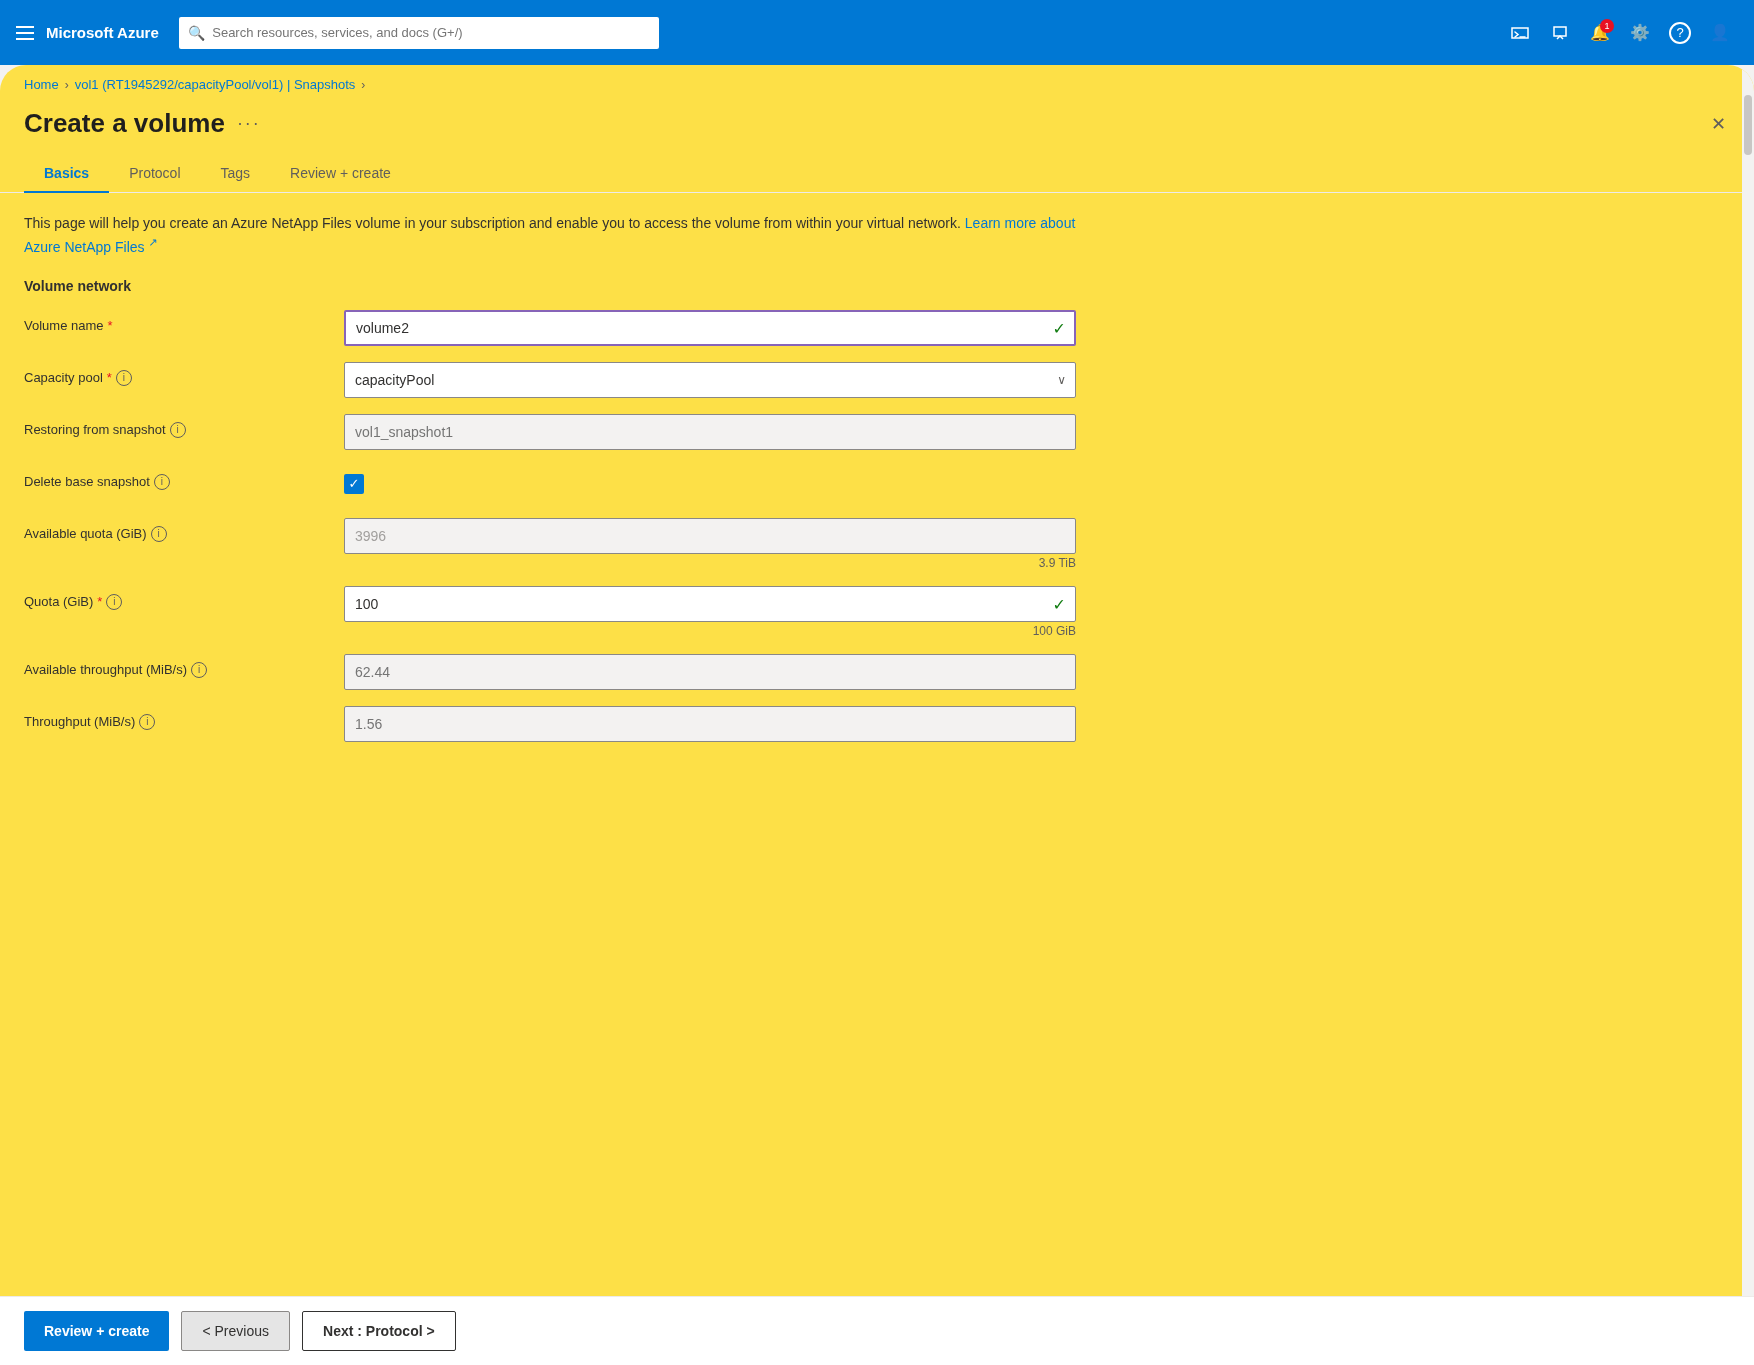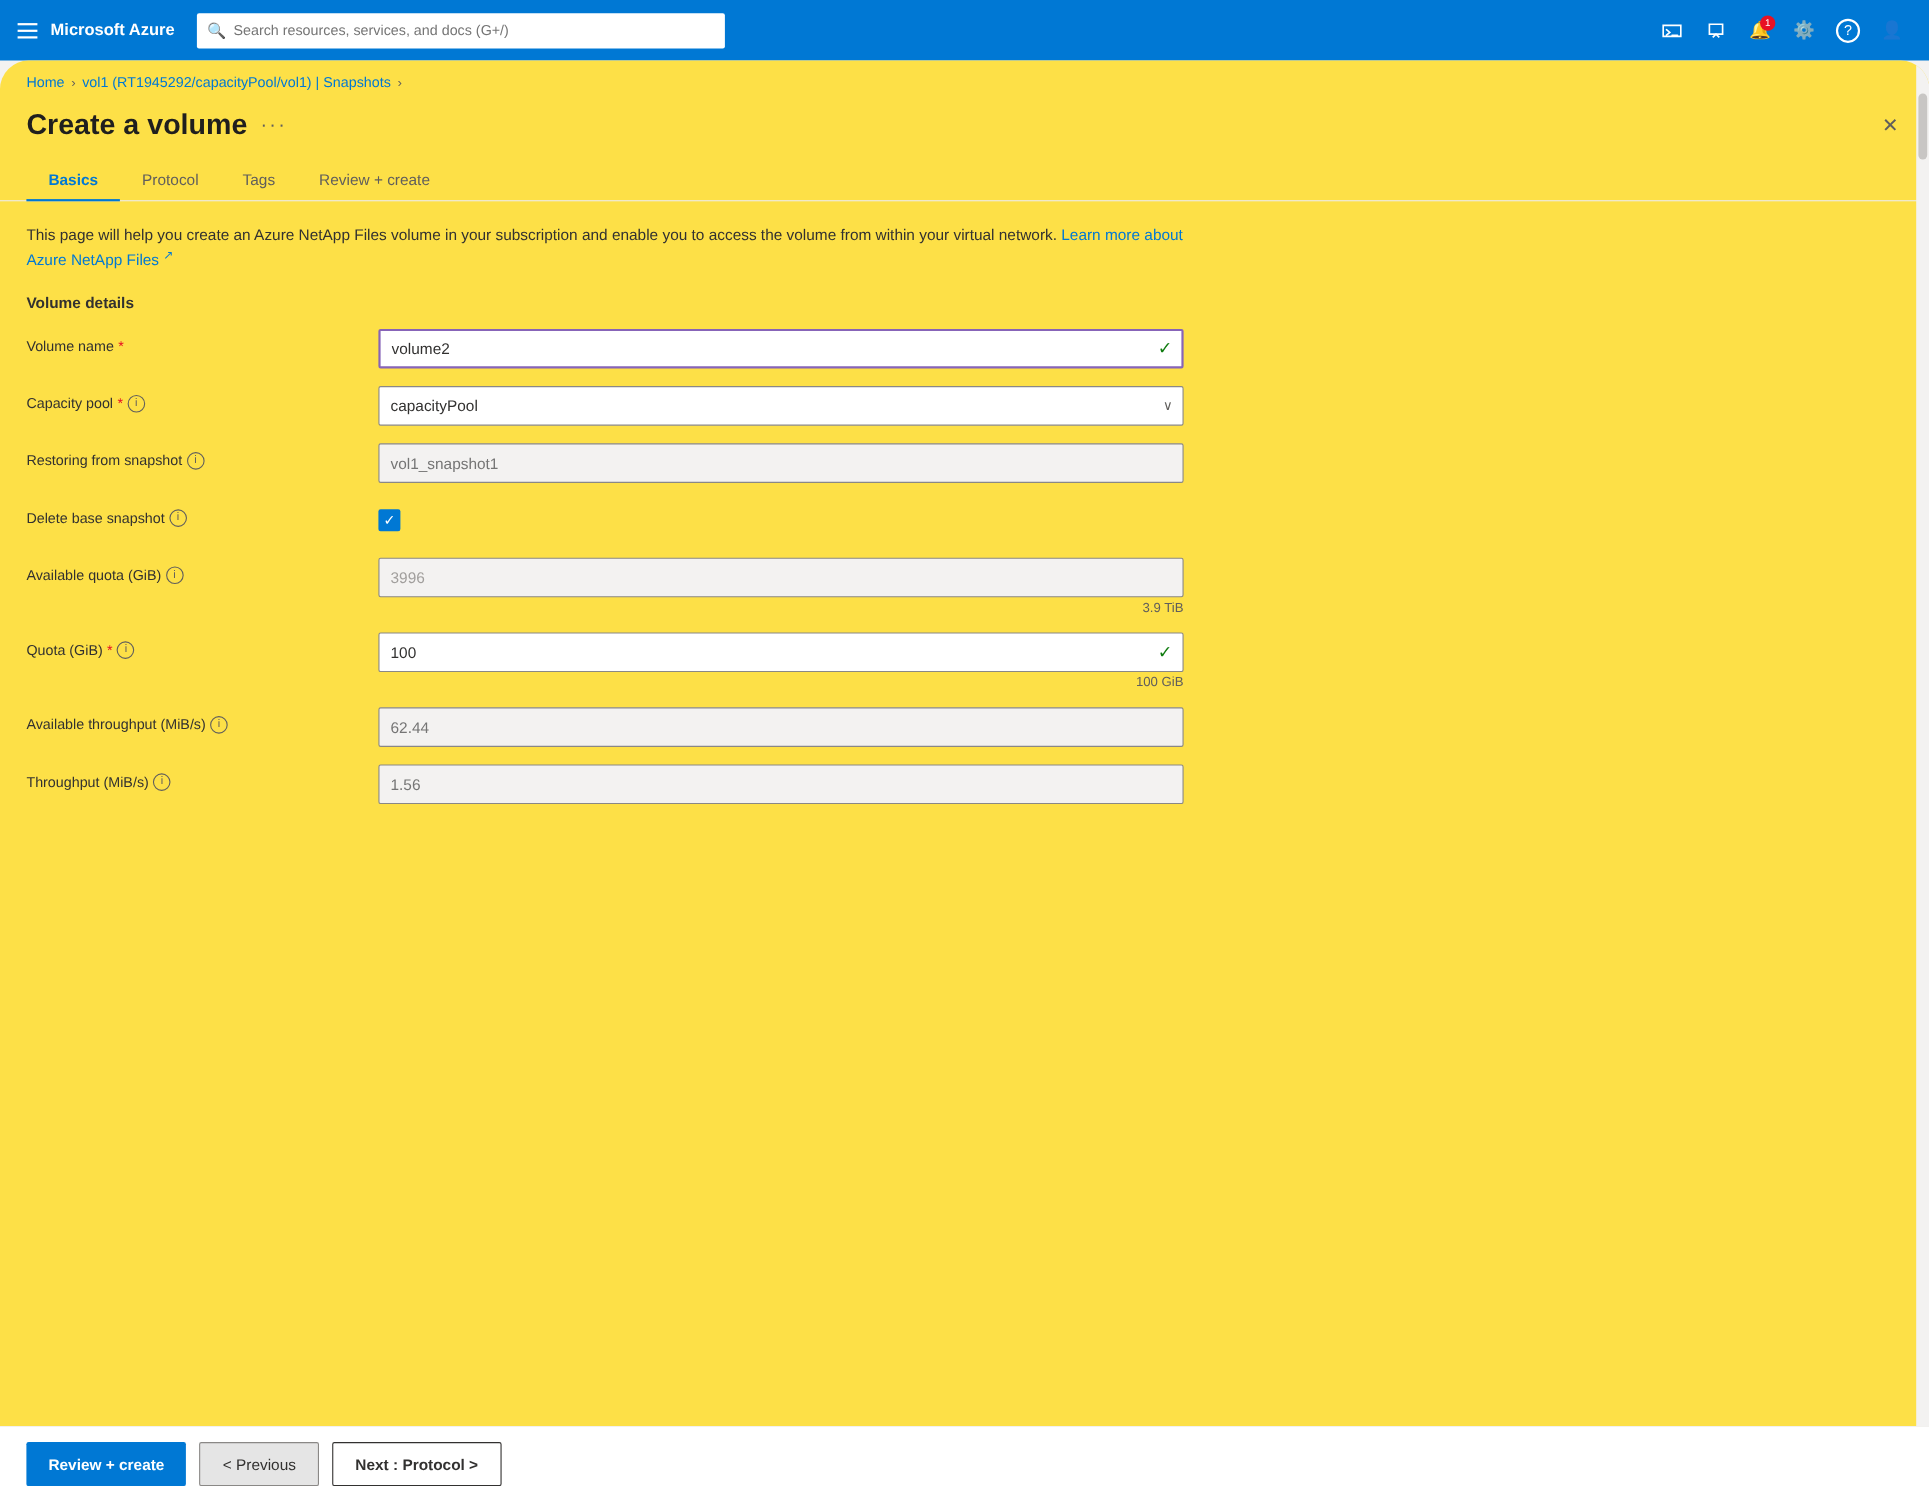--- a/index.html
+++ b/index.html
@@ -5,21 +5,21 @@
     * { box-sizing: border-box; margin: 0; padding: 0; }
     body { font-family: 'Segoe UI', Arial, sans-serif; font-size: 14px; color: #323130; background: #f3f2f1; }
 
     
     .topnav {
       background: #0078d4;
       color: white;
       display: flex;
       align-items: center;
       padding: 0 16px;
-      height: 55px;
+      height: 65px;
       gap: 12px;
     }
     .topnav-hamburger { cursor: pointer; display: flex; flex-direction: column; gap: 4px; }
     .topnav-hamburger span { display: block; width: 18px; height: 2px; background: white; }
     .topnav-brand { font-weight: 700; font-size: 15px; white-space: nowrap; margin-right: 8px; }
     .topnav-search {
       flex: 1;
       max-width: 480px;
       background: white;
       border-radius: 2px;
@@ -267,21 +267,21 @@
 
   <div class="content">
     <p class="description">
       <span>This page will help you create an Azure NetApp Files volume in your subscription and enable you to access the volume from within your virtual network.</span>
       <a href="#" class="learn-more">
         <span>Learn more about Azure NetApp Files</span>
         <span class="external-icon">↗</span>
       </a>
     </p>
 
-    <div class="section-title">Volume details</div>
+    <div class="section-title">Volume network</div>
 
     <div class="form-row">
       <div class="form-label">
         <span>Volume name</span>
         <span class="required">*</span>
       </div>
       <div class="form-field">
         <div class="form-input-wrapper">
           <input type="text" class="form-input active-border" style="padding-right: 36px;" value="volume2">
           <span class="form-input-check">✓</span>

